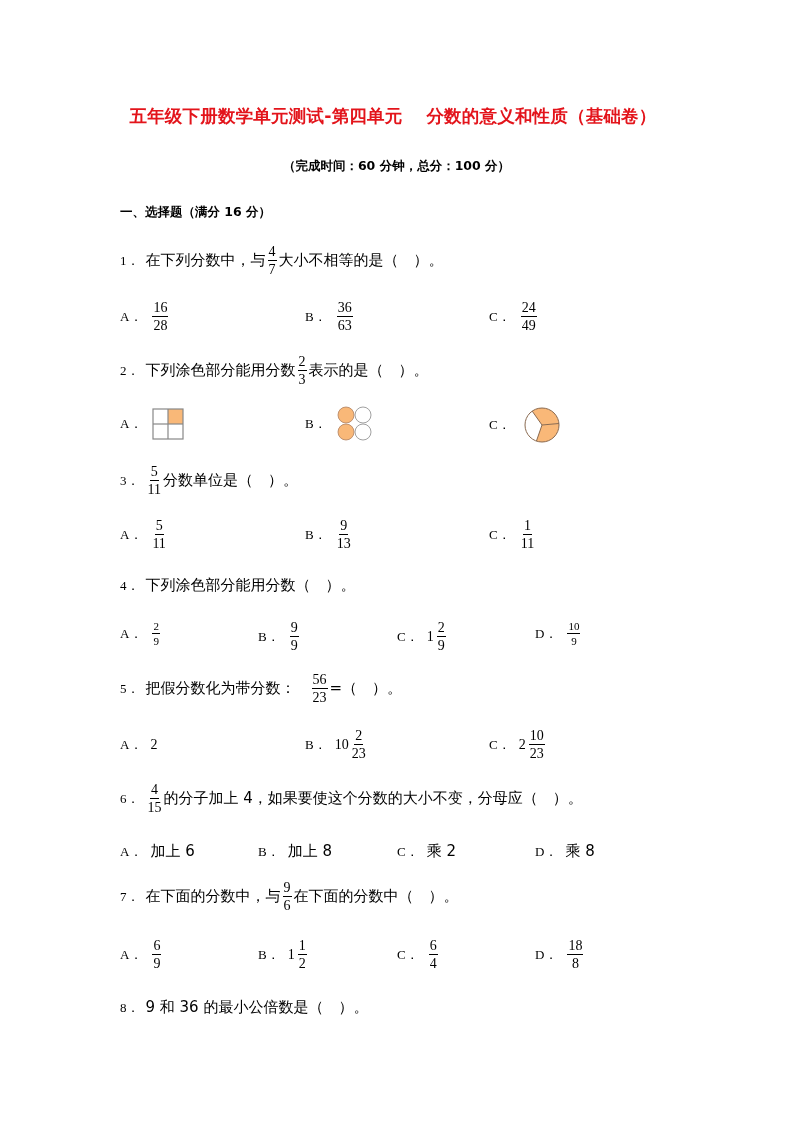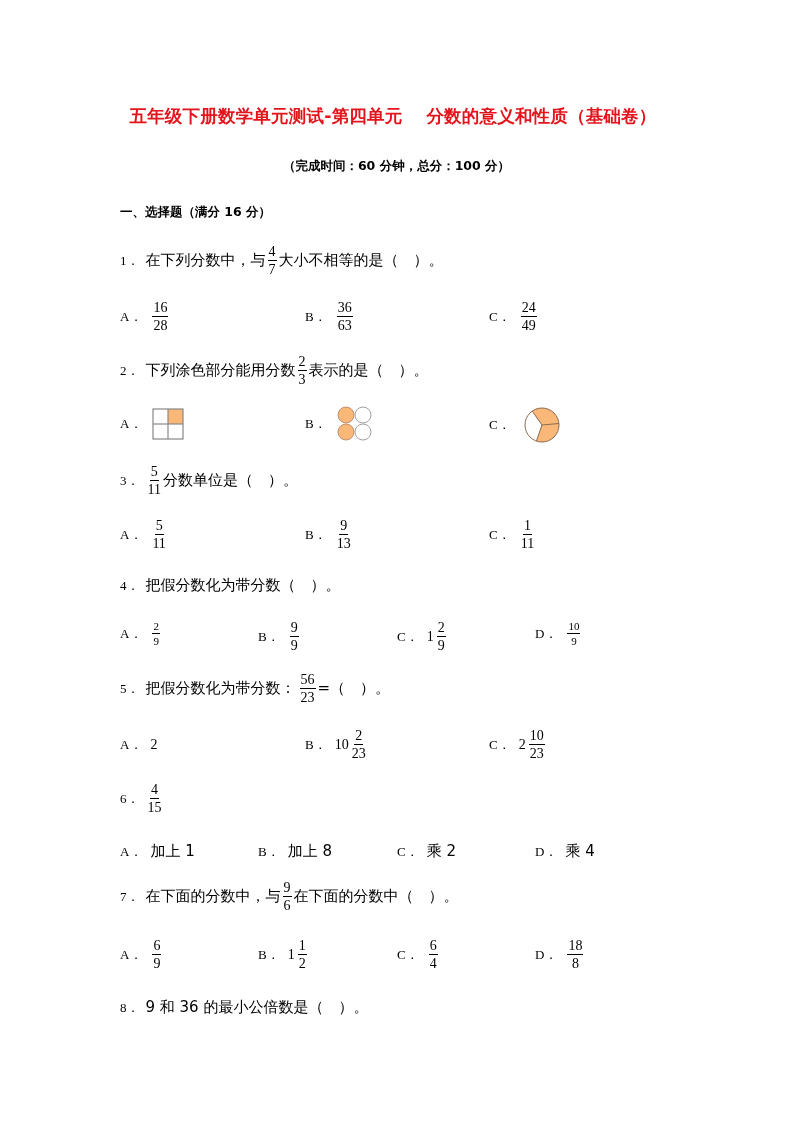--- a/index.html
+++ b/index.html
@@ -129,21 +129,21 @@
   <div class="abs opt" style="left:489px; top:518px;">
     <span class="lbl">C．</span>
     <span class="frac">
         <span class="n">1</span>
         <span class="d">11</span>
       </span>
   </div>
 
   <div class="abs q" style="left:120px; top:576px;">
     <span class="num">4．</span>
-    <span class="txt">把假分数化为带分数（　）。</span>
+    <span class="txt">下列涂色部分能用分数（　）。</span>
   </div>
   <div class="abs opt" style="left:120px; top:620px;">
     <span class="lbl">A．</span>
     <span class="frac small">
         <span class="n">2</span>
         <span class="d">9</span>
       </span>
   </div>
   <div class="abs opt" style="left:258px; top:620px;">
     <span class="lbl">B．</span>
@@ -164,21 +164,21 @@
     <span class="lbl">D．</span>
     <span class="frac small">
         <span class="n">10</span>
         <span class="d">9</span>
       </span>
   </div>
 
   <div class="abs q" style="left:120px; top:672px;">
     <span class="num">5．</span>
     <span class="txt">把假分数化为带分数：</span>
-    <span class="frac" style="margin-left:4px;">
+    <span class="frac" style="margin-left:16px;">
         <span class="n">56</span>
         <span class="d">23</span>
       </span>
     <span class="txt">=（　）。</span>
   </div>
   <div class="abs opt" style="left:120px; top:736px;">
     <span class="lbl">A．</span>
     <span class="plain">2</span>
   </div>
   <div class="abs opt" style="left:305px; top:728px;">
@@ -197,36 +197,37 @@
         <span class="d">23</span>
       </span>
   </div>
 
   <div class="abs q" style="left:120px; top:782px;">
     <span class="num">6．</span>
     <span class="frac">
         <span class="n">4</span>
         <span class="d">15</span>
       </span>
+    <span class="txt">的分子加上 4，如果要使这个分数的大小不变，分母应（　）。</span>
   </div>
   <div class="abs opt" style="left:120px; top:842px;">
     <span class="lbl">A．</span>
-    <span class="txt">加上 1</span>
+    <span class="txt">加上 6</span>
   </div>
   <div class="abs opt" style="left:258px; top:842px;">
     <span class="lbl">B．</span>
     <span class="txt">加上 8</span>
   </div>
   <div class="abs opt" style="left:397px; top:842px;">
     <span class="lbl">C．</span>
     <span class="txt">乘 2</span>
   </div>
   <div class="abs opt" style="left:535px; top:842px;">
     <span class="lbl">D．</span>
-    <span class="txt">乘 4</span>
+    <span class="txt">乘 8</span>
   </div>
 
   <div class="abs q" style="left:120px; top:880px;">
     <span class="num">7．</span>
     <span class="txt">在下面的分数中，与</span>
     <span class="frac">
         <span class="n">9</span>
         <span class="d">6</span>
       </span>
     <span class="txt">在下面的分数中（　）。</span>

